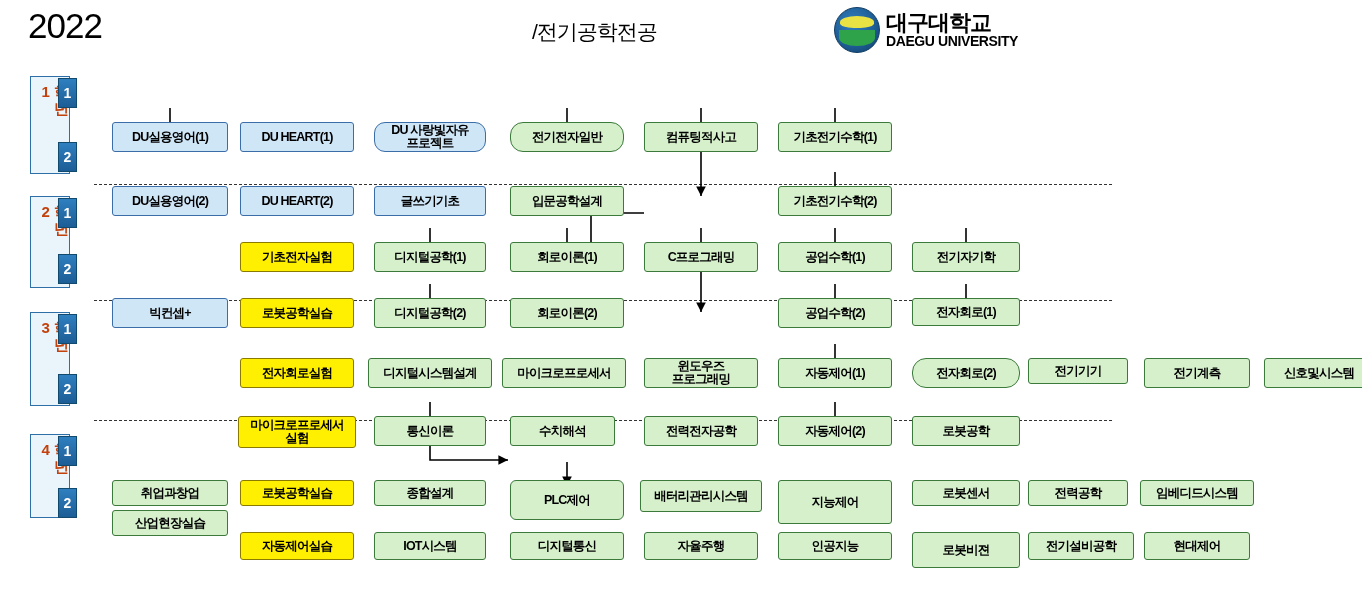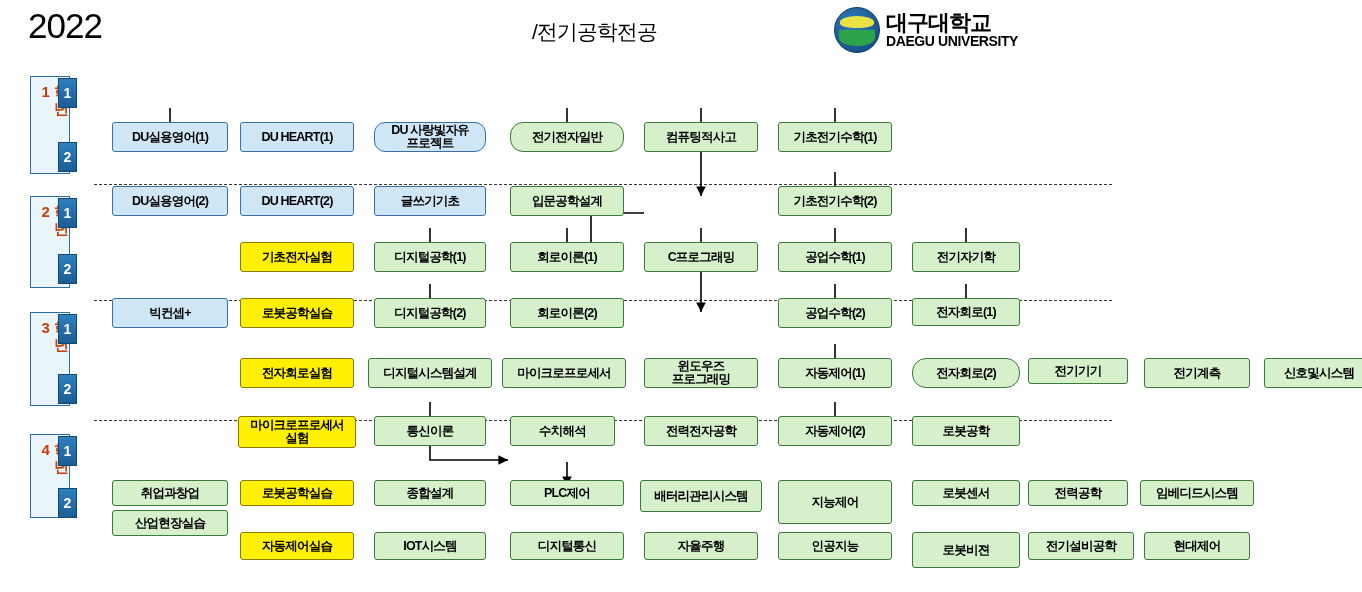--- a/index.html
+++ b/index.html
@@ -309,21 +309,21 @@
       <div class="box yellow" style="left: 222px; top: 372px; width: 118px; height: 32px;">마이크로프로세서
 실험</div>
       <div class="box green" style="left: 358px; top: 372px; width: 112px; height: 30px;">통신이론</div>
       <div class="box green" style="left: 494px; top: 372px; width: 105px; height: 30px;">수치해석</div>
       <div class="box green" style="left: 628px; top: 372px; width: 114px; height: 30px;">전력전자공학</div>
       <div class="box green" style="left: 762px; top: 372px; width: 114px; height: 30px;">자동제어(2)</div>
       <div class="box green" style="left: 896px; top: 372px; width: 108px; height: 30px;">로봇공학</div>
       <div class="box green" style="left: 96px; top: 436px; width: 116px; height: 26px;">취업과창업</div>
       <div class="box yellow" style="left: 224px; top: 436px; width: 114px; height: 26px;">로봇공학실습</div>
       <div class="box green" style="left: 358px; top: 436px; width: 112px; height: 26px;">종합설계</div>
-      <div class="box green" style="left: 494px; top: 436px; width: 114px; height: 26px;">PLC제어</div>
+      <div class="box green" style="left: 494px; top: 436px; width: 114px; height: 40px; border-radius: 6px;">PLC제어</div>
       <div class="box green" style="left: 624px; top: 436px; width: 122px; height: 32px;">배터리관리시스템</div>
       <div class="box green" style="left: 762px; top: 436px; width: 114px; height: 44px;">지능제어</div>
       <div class="box green" style="left: 896px; top: 436px; width: 108px; height: 26px;">로봇센서</div>
       <div class="box green" style="left: 1012px; top: 436px; width: 100px; height: 26px;">전력공학</div>
       <div class="box green" style="left: 1124px; top: 436px; width: 114px; height: 26px;">임베디드시스템</div>
       <div class="box green" style="left: 96px; top: 466px; width: 116px; height: 26px;">산업현장실습</div>
       <div class="box yellow" style="left: 224px; top: 488px; width: 114px; height: 28px;">자동제어실습</div>
       <div class="box green" style="left: 358px; top: 488px; width: 112px; height: 28px;">IOT시스템</div>
       <div class="box green" style="left: 494px; top: 488px; width: 114px; height: 28px;">디지털통신</div>
       <div class="box green" style="left: 628px; top: 488px; width: 114px; height: 28px;">자율주행</div>

